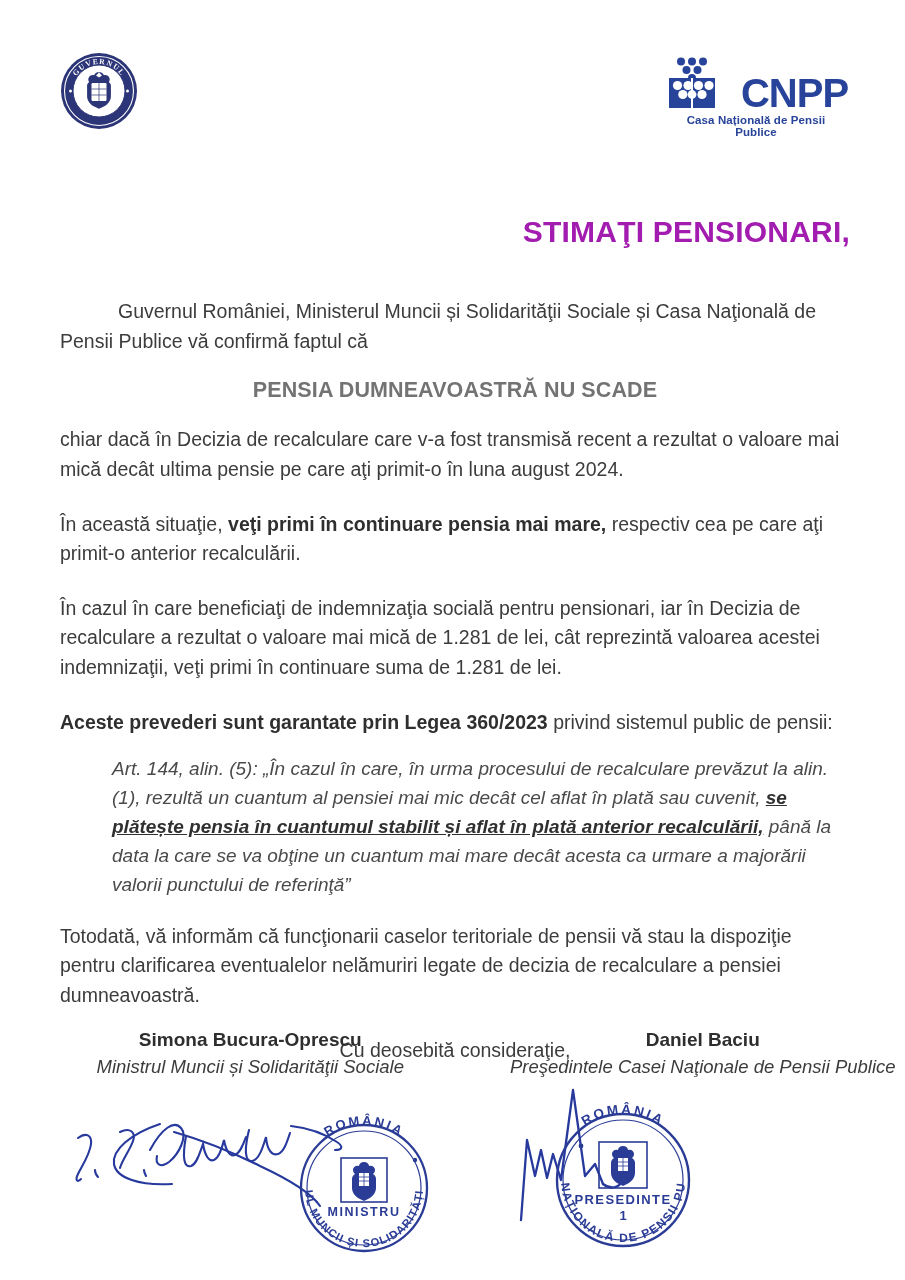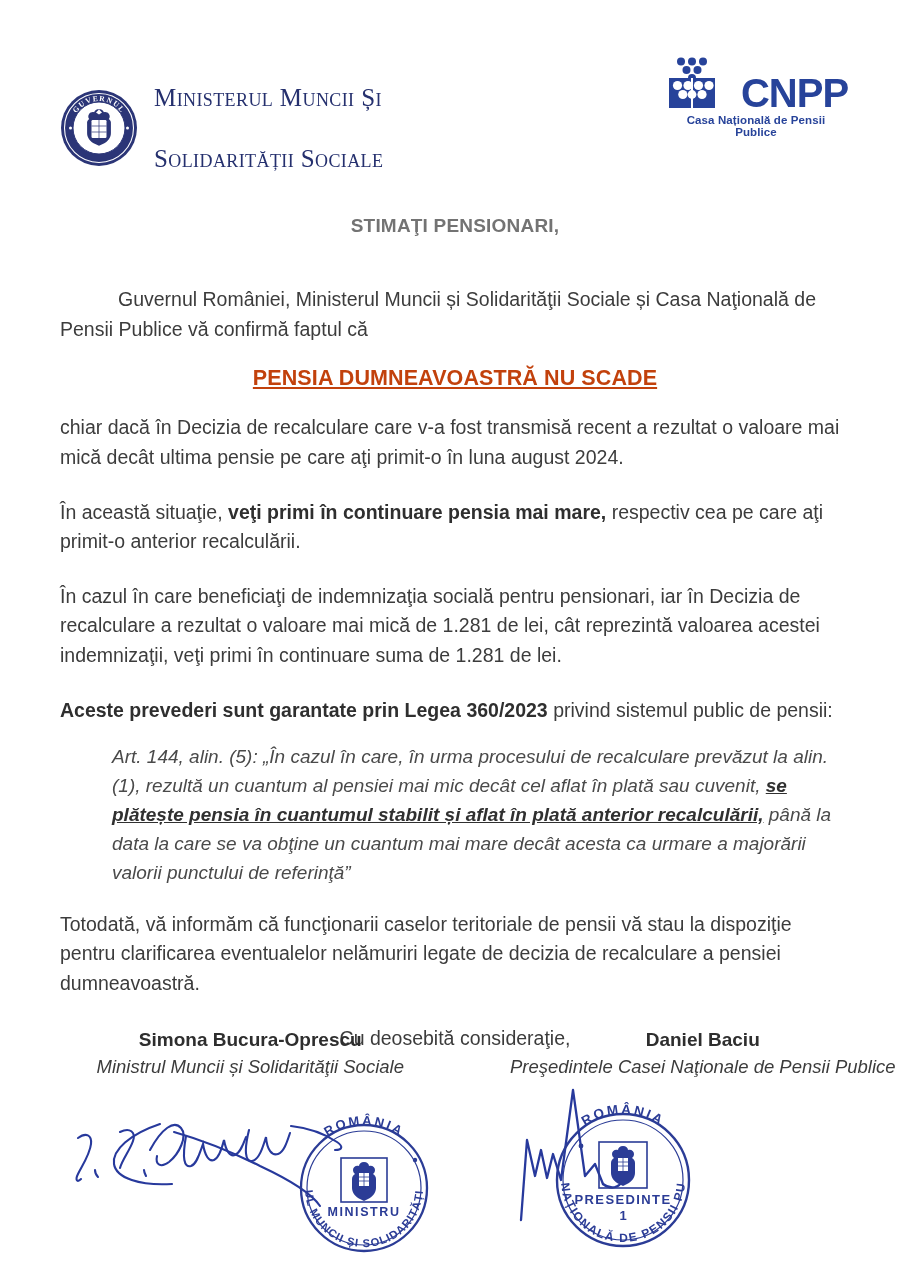--- a/index.html
+++ b/index.html
@@ -90,34 +90,33 @@
 
   
   .content {
     position: absolute;
     top: 215px;
     left: 60px;
     width: 790px;
   }
   h1.headline {
     margin: 0;
-    text-align: center;
-    font-size: 19px;
-    font-weight: bold;
-    color: #737373;
+    text-align: right;
+    font-size: 30px;
+    font-weight: bold;
+    color: #a21caf;
     letter-spacing: 0.2px;
   }
   h2.headline2 {
     margin: 0;
     text-align: center;
     font-size: 21.5px;
     font-weight: bold;
-    color: #c2410c;
+    color: #737373;
     letter-spacing: 0.1px;
-    text-decoration: underline;
   }
   p.para {
     margin: 0;
     font-size: 19.5px;
     line-height: 1.52;
     color: #3c3c3c;
     text-align: left;
   }
   p.indent { text-indent: 58px; }
   p.para b { font-weight: bold; color: #2f2f2f; }
@@ -227,24 +226,20 @@
           </g>
           <rect x="31.5" y="31" width="15" height="18" rx="1.2" fill="#ffffff"></rect>
           <g stroke="#2b3577" stroke-width="0.7" fill="none">
             <line x1="31.5" y1="37" x2="46.5" y2="37"></line>
             <line x1="39" y1="31" x2="39" y2="49"></line>
             <line x1="31.5" y1="43" x2="46.5" y2="43"></line>
           </g>
           <path d="M36 23.5 l3 -3 3 3 -3 2 z" fill="#ffffff"></path>
         </svg>
       </span>
-      <div class="ministry-title">
-        <span class="ln">Ministerul Muncii și</span>
-        <span class="ln">Solidarității Sociale</span>
-      </div>
     </div>
 
     <div class="cnpp-block">
       <div class="cnpp-main">
         <span class="cnpp-mark">
           <svg viewBox="0 0 56 56" width="56" height="56" aria-hidden="true">
             <g fill="#27439a">
               <circle cx="17" cy="5.5" r="4"></circle>
               <circle cx="28" cy="5.5" r="4"></circle>
               <circle cx="39" cy="5.5" r="4"></circle>

